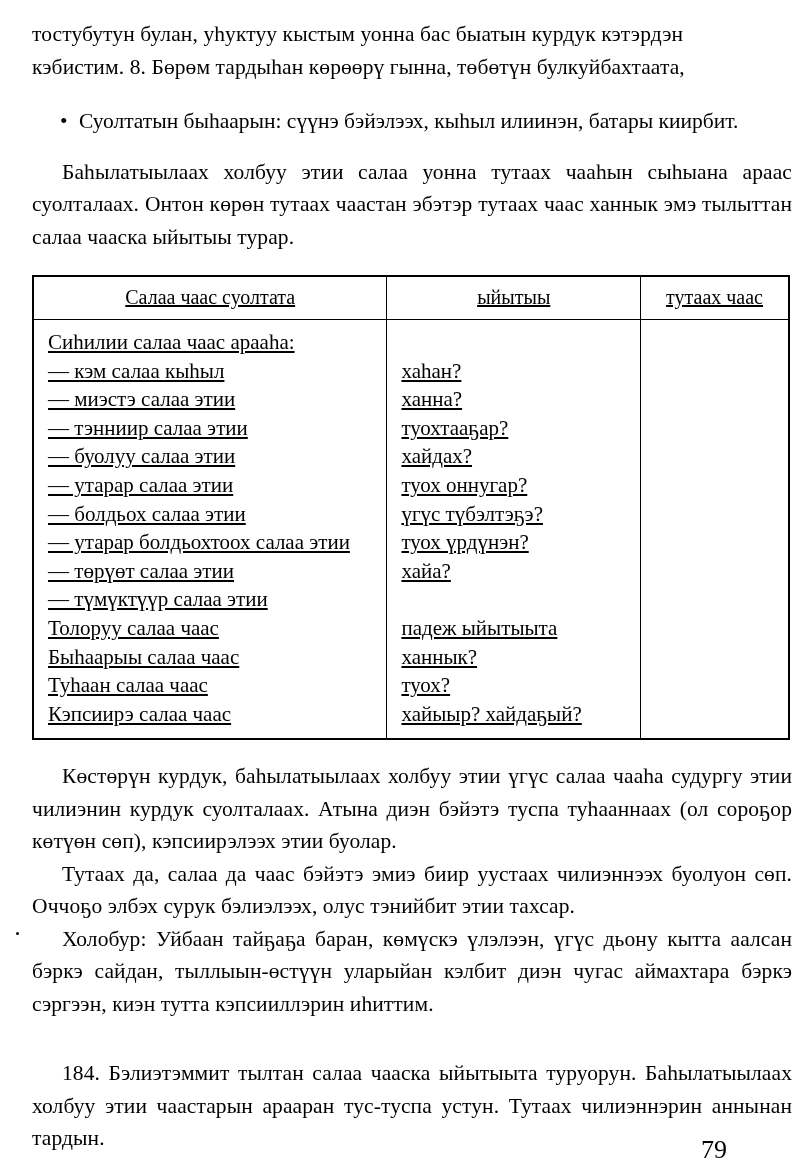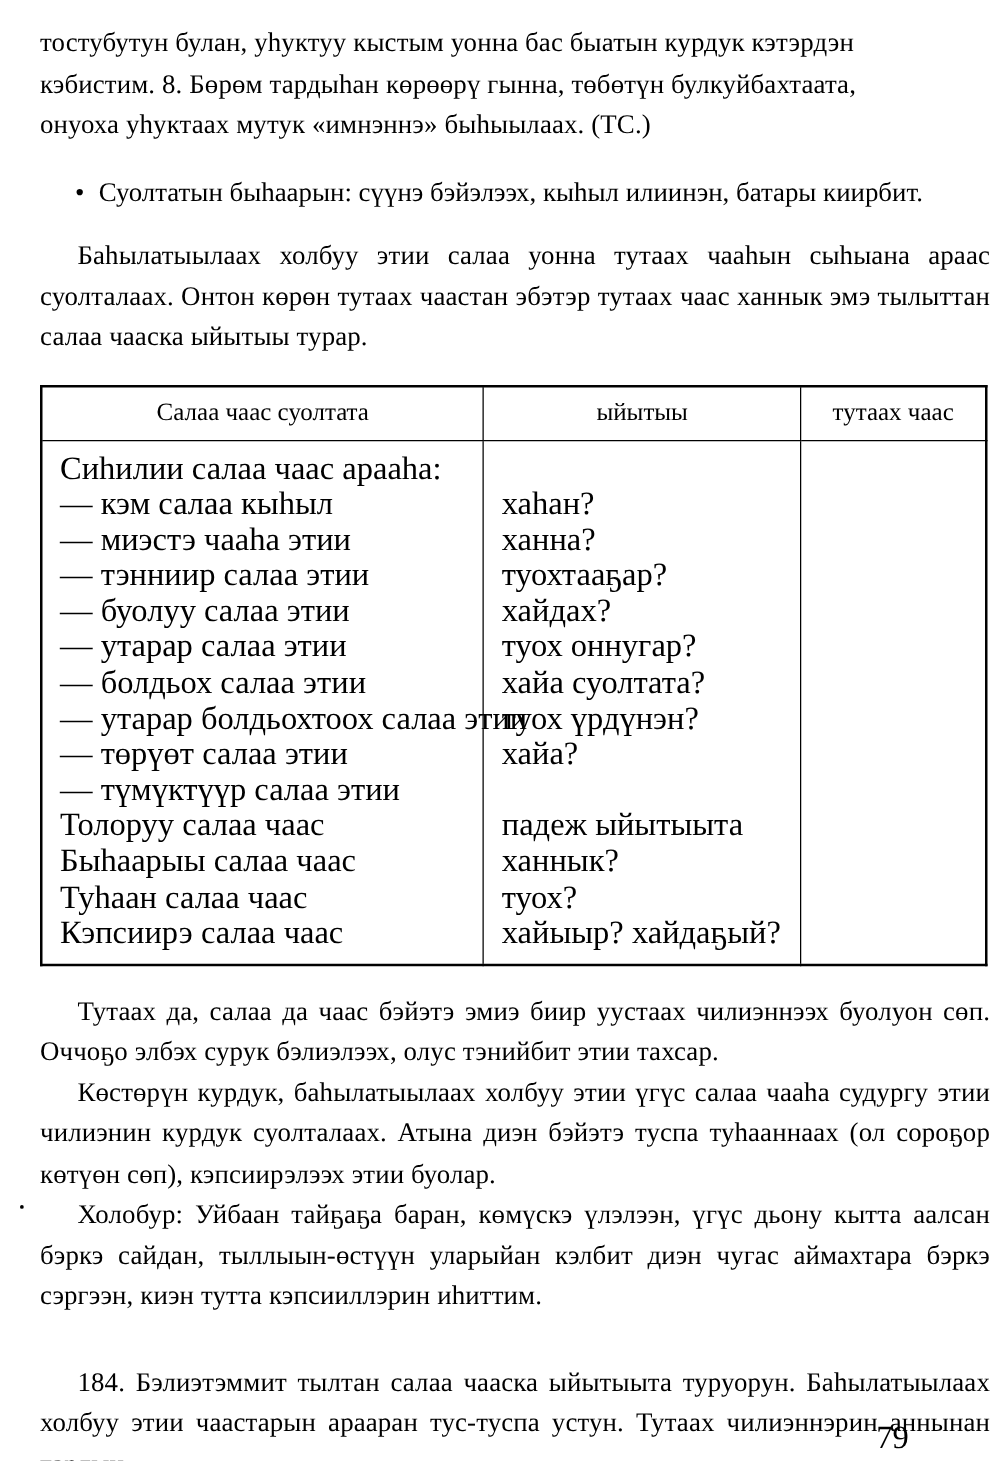--- a/index.html
+++ b/index.html
@@ -72,41 +72,42 @@
   table.grammar-table {
     border-collapse: collapse;
     width: 758px;
     table-layout: fixed;
     border: 2.4px solid #000;
   }
   table.grammar-table td, table.grammar-table th {
     border: 1.6px solid #000;
     padding: 0;
     vertical-align: top;
+    text-decoration: underline;
   }
   table.grammar-table thead th {
     text-align: center;
     font-weight: normal;
     font-size: 20px;
     line-height: 26px;
     padding: 7px 4px 9px 4px;
     border-bottom: 1.8px solid #000;
   }
   .col-a { width: 353px; }
   .col-b { width: 253px; }
   .col-c { width: 148px; }
 
   .cell-body {
     padding: 8px 0 10px 0;
   }
   .cell-body.left { padding-left: 14px; }
   .cell-body.mid  { padding-left: 14px; }
 
   .trow {
-    font-size: 26px;
+    font-size: 21px;
     line-height: 28.6px;
     white-space: nowrap;
   }
   .trow.blank { visibility: hidden; }
 
   
   .after-table { margin-top: 20px; }
   .p-gap { margin-top: 0px; }
 
   .holobur-dot {
@@ -132,21 +133,20 @@
 </style>
 </head>
 <body>
 
 <div class="page">
   <div class="content">
 
     <div class="opening">
       <p>тостубутун булан, уһуктуу кыстым уонна бас быатын курдук кэтэрдэн</p>
       <p>кэбистим. 8. Бөрөм тардыһан көрөөрү гынна, төбөтүн булкуйбахтаата,</p>
-      <p>онуоха уһуктаах мутук «имнэннэ» быһыылаах. (ТС.)</p>
     </div>
 
     <div class="bullet-line">
       <span class="bullet-dot">•</span>
       <span>Суолтатын быһаарын:</span>
       <span class="i">сүүнэ бэйэлээх, кыһыл илиинэн, батары киирбит.</span>
     </div>
 
     <div class="intro">
       <p class="para-indent"><span>Баһылатыылаах холбуу этии салаа уонна тутаах чааһын сыһыана араас суолталаах. Онтон көрөн </span><span class="b">тутаах чаастан</span><span> эбэтэр </span><span class="b">тутаах чаас ханнык эмэ тылыттан</span><span> салаа чааска </span><span class="b">ыйытыы</span><span> турар.</span></p>
@@ -165,21 +165,21 @@
             <th>ыйытыы</th>
             <th>тутаах чаас</th>
           </tr>
         </thead>
         <tbody>
           <tr>
             <td>
               <div class="cell-body left">
                 <div class="trow">Сиһилии салаа чаас арааһа:</div>
                 <div class="trow">— кэм салаа кыһыл</div>
-                <div class="trow">— миэстэ чааһа этии</div>
+                <div class="trow">— миэстэ салаа этии</div>
                 <div class="trow">— тэнниир салаа этии</div>
                 <div class="trow">— буолуу салаа этии</div>
                 <div class="trow">— утарар салаа этии</div>
                 <div class="trow">— болдьох салаа этии</div>
                 <div class="trow">— утарар болдьохтоох салаа этии</div>
                 <div class="trow">— төрүөт салаа этии</div>
                 <div class="trow">— түмүктүүр салаа этии</div>
                 <div class="trow">Толоруу салаа чаас</div>
                 <div class="trow">Быһаарыы салаа чаас</div>
                 <div class="trow">Туһаан салаа чаас</div>
@@ -187,44 +187,44 @@
               </div>
             </td>
             <td>
               <div class="cell-body mid">
                 <div class="trow blank">&nbsp;</div>
                 <div class="trow">хаһан?</div>
                 <div class="trow">ханна?</div>
                 <div class="trow">туохтааҕар?</div>
                 <div class="trow">хайдах?</div>
                 <div class="trow">туох оннугар?</div>
-                <div class="trow">хайа суолтата?</div>
+                <div class="trow">үгүс түбэлтэҕэ?</div>
                 <div class="trow">туох үрдүнэн?</div>
                 <div class="trow">хайа?</div>
                 <div class="trow blank">&nbsp;</div>
                 <div class="trow">падеж ыйытыыта</div>
                 <div class="trow">ханнык?</div>
                 <div class="trow">туох?</div>
                 <div class="trow">хайыыр? хайдаҕый?</div>
               </div>
             </td>
             <td>
               <div class="cell-body">
                 <div class="trow blank">&nbsp;</div>
               </div>
             </td>
           </tr>
         </tbody>
       </table>
     </div>
 
     <div class="after-table">
+      <p class="para-indent"><span>Көстөрүн курдук, баһылатыылаах холбуу этии үгүс салаа чааһа судургу этии чилиэнин курдук суолталаах. Атына диэн бэйэтэ </span><span class="b">туспа туһааннаах</span><span> (ол сороҕор көтүөн сөп), </span><span class="b">кэпсиирэлээх этии</span><span> буолар.</span></p>
+
       <p class="para-indent p-gap"><span>Тутаах да, салаа да чаас бэйэтэ эмиэ </span><span class="b">биир уустаах чилиэннээх</span><span> буолуон сөп. Оччоҕо элбэх сурук бэлиэлээх, олус тэнийбит этии тахсар.</span></p>
-
-      <p class="para-indent"><span>Көстөрүн курдук, баһылатыылаах холбуу этии үгүс салаа чааһа судургу этии чилиэнин курдук суолталаах. Атына диэн бэйэтэ </span><span class="b">туспа туһааннаах</span><span> (ол сороҕор көтүөн сөп), </span><span class="b">кэпсиирэлээх этии</span><span> буолар.</span></p>
 
       <div class="holobur-wrap">
         <span class="holobur-dot"></span>
         <p class="para-indent"><span>Холобур:</span><span>&nbsp;</span><span class="i">Уйбаан тайҕаҕа баран, көмүскэ үлэлээн, үгүс дьону кытта аалсан бэркэ сайдан, тыллыын-өстүүн уларыйан кэлбит диэн чугас аймахтара бэркэ сэргээн, киэн тутта кэпсииллэрин иһиттим.</span></p>
       </div>
     </div>
 
     <div class="ex-block">
       <p class="para-indent"><span class="b">184.</span><span>&nbsp;</span><span>Бэлиэтэммит тылтан салаа чааска ыйытыыта туруорун. Баһылатыылаах холбуу этии чаастарын арааран тус-туспа устун. Тутаах чилиэннэрин аннынан тардын.</span></p>
     </div>

